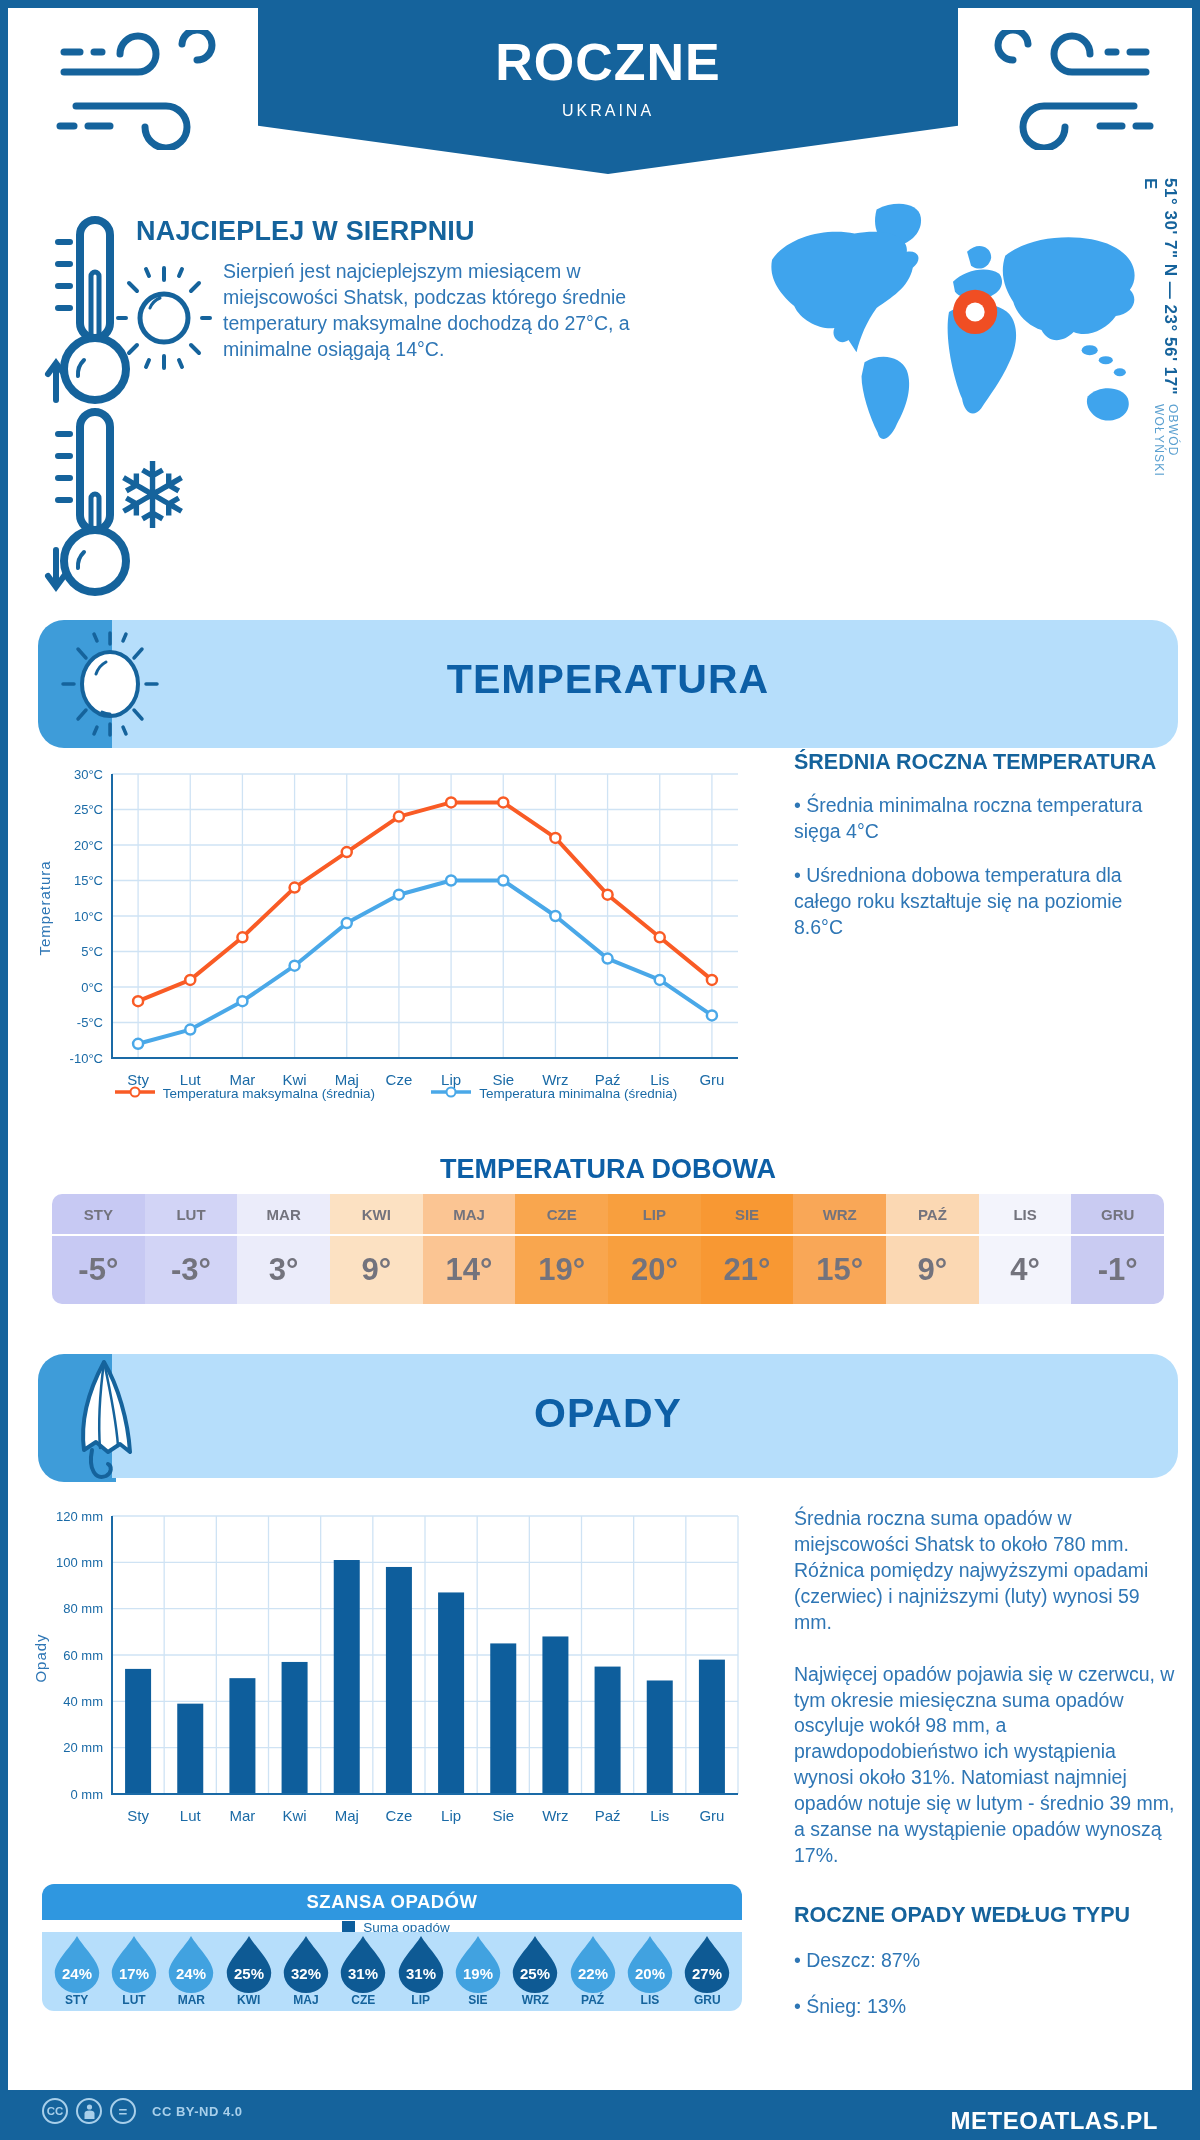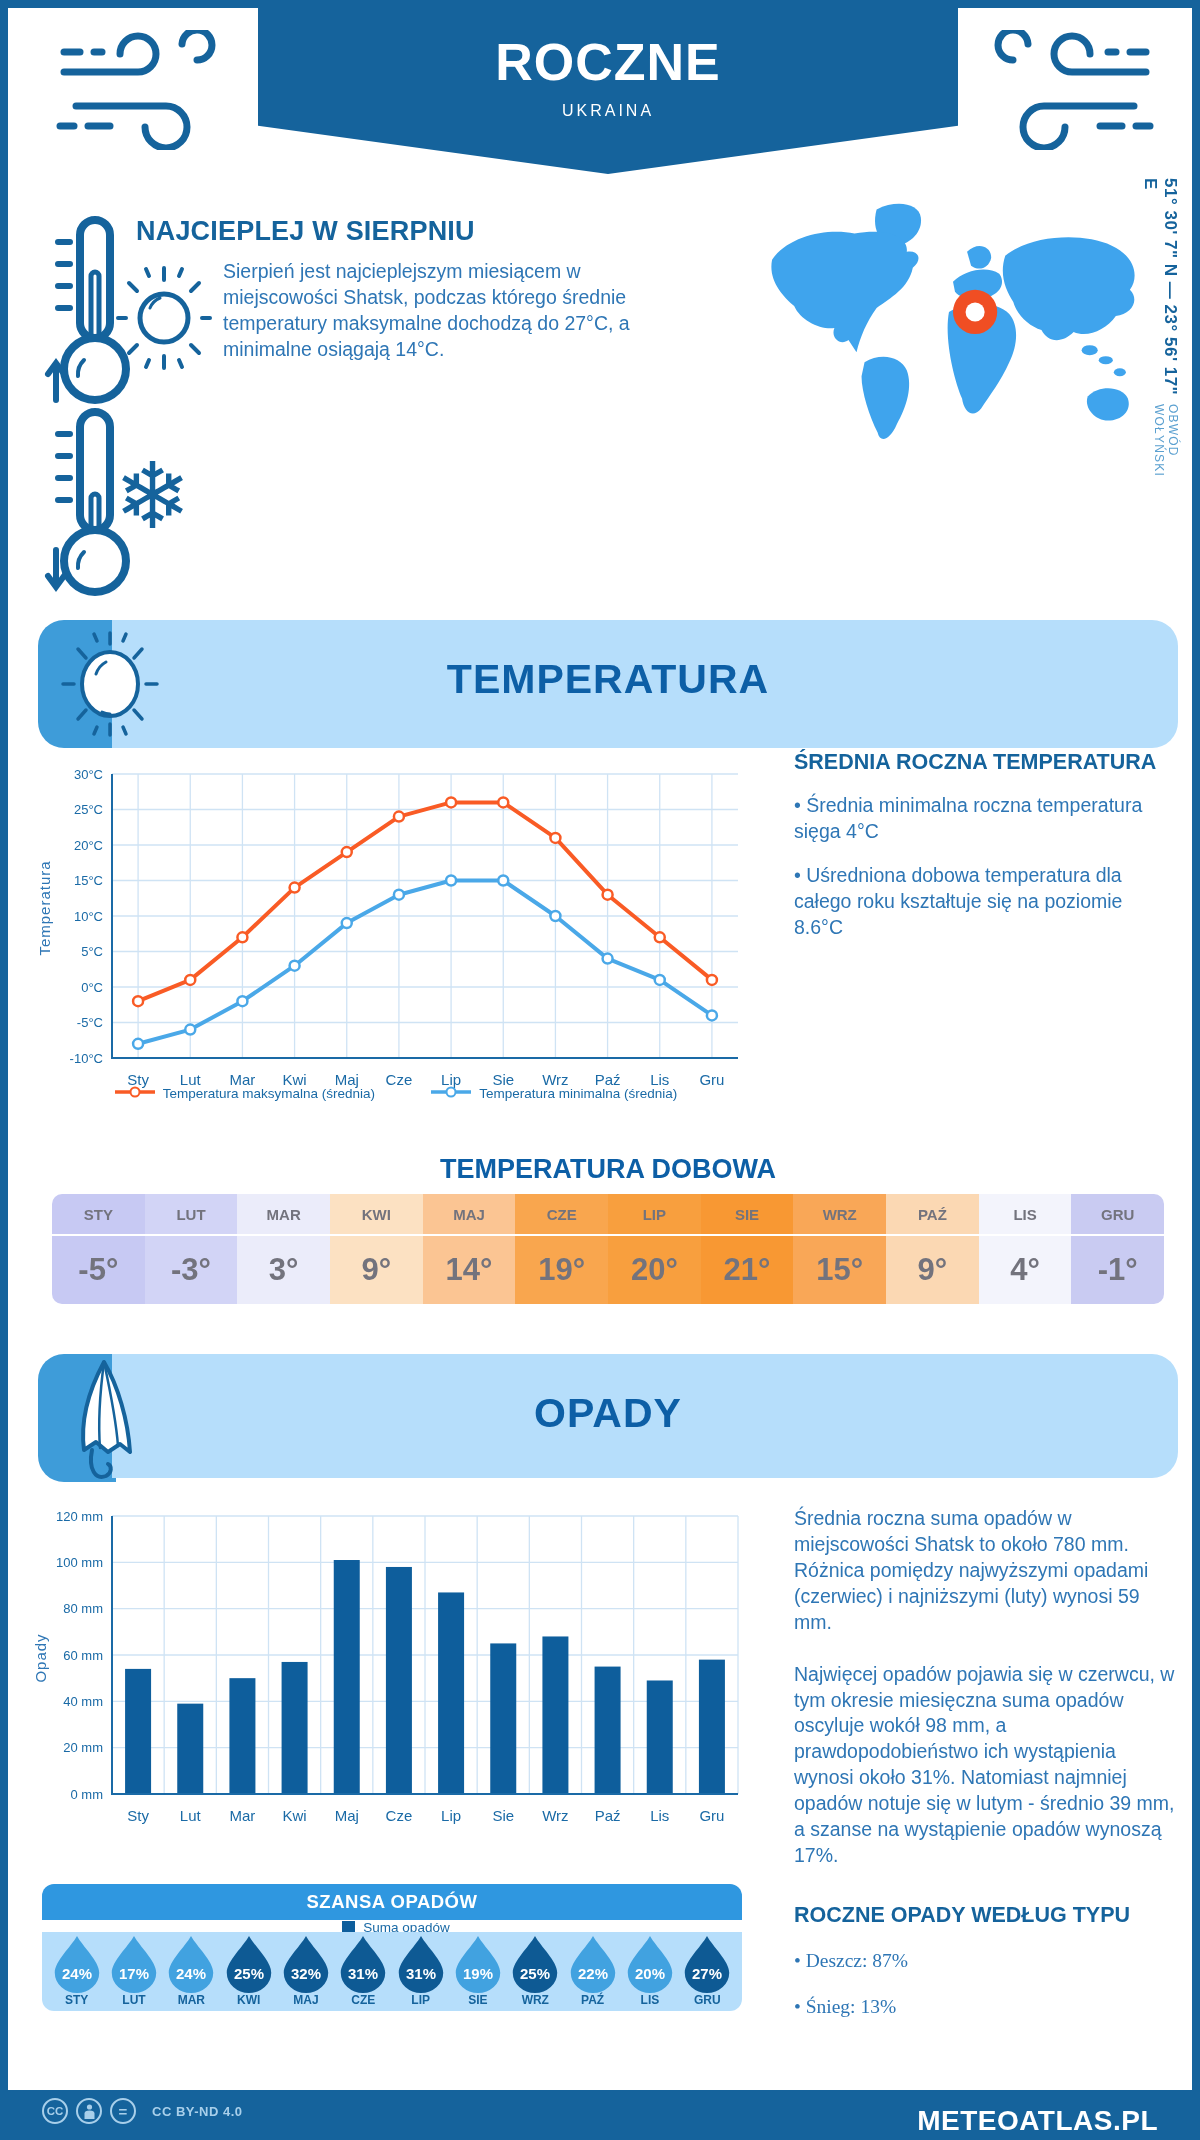--- a/index.html
+++ b/index.html
@@ -49,38 +49,38 @@
           overflow:hidden;display:flex;}
   .dtable .cell{flex:1;display:flex;flex-direction:column;}
   .dtable .m{height:40px;display:flex;align-items:center;justify-content:center;
              font-size:15px;font-weight:bold;color:#73737D;border-bottom:2px solid #fff;}
   .dtable .v{flex:1;display:flex;align-items:center;justify-content:center;
              font-size:31px;font-weight:bold;color:#73737D;}
 
   .ptext{position:absolute;left:786px;top:1498px;width:384px;}
   .ptext p{margin:0 0 26px 0;}
   .ptext h3{margin:34px 0 10px 0;font-size:21.5px;color:#15639C;font-weight:bold;}
-  .ptext .bullet{margin:20px 0 0 0;font-family:Liberation Serif, serif;}
+  .ptext .bullet{margin:20px 0 0 0;}
 
   .chance{position:absolute;left:34px;top:1876px;width:700px;}
   .chance .head{height:36px;background:#2F97E0;border-radius:12px 12px 0 0;display:flex;
                 align-items:center;justify-content:center;color:#fff;font-weight:bold;
                 font-size:18.5px;letter-spacing:.5px;}
   .chance .body{height:76px;background:#B6DEFB;border-radius:0 0 12px 12px;display:flex;
                 padding:3px 6px 0 6px;margin-top:12px;}
   .chance .col{flex:1;display:flex;flex-direction:column;align-items:center;}
   .chance .mon{font-size:12px;font-weight:bold;color:#15639C;margin-top:0px;}
 
   .footer{position:absolute;left:0;right:0;bottom:0;height:42px;background:#15639C;
           display:flex;align-items:center;padding:0 34px;}
   .cc-circle{width:26px;height:26px;border:2.5px solid #A8CFEA;border-radius:50%;
              color:#A8CFEA;display:flex;align-items:center;justify-content:center;
              font-size:11.5px;font-weight:bold;margin-right:8px;box-sizing:border-box;}
   .cc-label{color:#A8CFEA;font-size:13px;font-weight:bold;margin-left:8px;letter-spacing:.5px;}
-  .site{margin-left:auto;color:#fff;font-size:28px;font-weight:bold;letter-spacing:.5px;margin-top:19px;}
+  .site{margin-left:auto;color:#fff;font-size:24px;font-weight:bold;letter-spacing:.5px;margin-top:19px;}
 
   .snow{position:absolute;left:106px;top:442px;font-size:92px;color:#15639C;line-height:1;}
 </style>
 </head>
 <body>
 
 <div class="page">
 
   <svg class="abs" style="left:46px;top:22px" width="184" height="120" viewBox="0 0 184 120" fill="none" stroke="#15639C" stroke-width="7" stroke-linecap="round">
     <path d="M10 42 H84 A18 18 0 1 0 66 24"></path>

